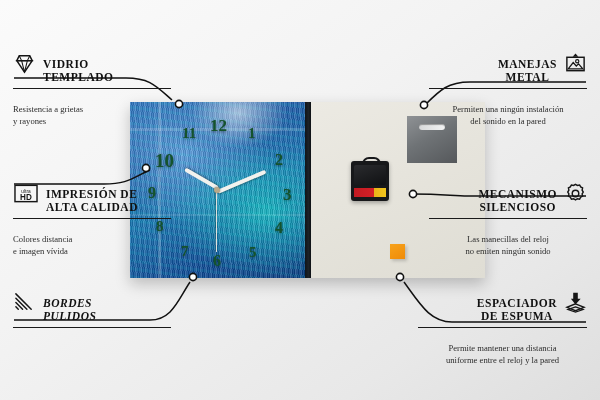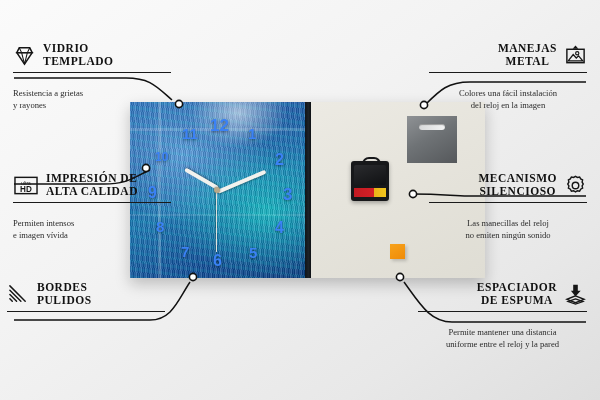--- a/index.html
+++ b/index.html
@@ -46,38 +46,38 @@
   .mech-body{position:absolute;left:3px;top:4px;width:32px;height:20px;
         background:linear-gradient(160deg,#2a2b2e,#101113);border-radius:2px;}
   .mech-label{position:absolute;left:3px;top:27px;width:32px;height:9px;
         background:linear-gradient(to right,#c21a22 0%,#d42026 62%,#e8b21a 62%,#f3c61c 100%);}
   .spacer{position:absolute;left:79px;top:142px;width:15px;height:15px;
         background:linear-gradient(150deg,#f7a21b,#ef8b08);
         box-shadow:2px 2px 3px rgba(0,0,0,.18);}
 
   
   .dial{position:absolute;left:0;top:0;width:175px;height:176px;}
-  .num{position:absolute;color:#3b82f6;font-family:Liberation Sans, sans-serif;
+  .num{position:absolute;color:#14532d;font-family:Liberation Serif, serif;
        font-weight:700;font-size:15px;line-height:1;
        text-shadow:0 1px 3px rgba(0,0,0,.45);}
   .hand{position:absolute;left:87px;top:88px;transform-origin:0 0;
         background:#f2f2ee;border-radius:2px;box-shadow:0 1px 2px rgba(0,0,0,.35);}
   .hand.hour{width:38px;height:4px;transform:rotate(210deg);}
   .hand.minute{width:52px;height:4px;transform:rotate(-23deg);}
   .hand.second{width:62px;height:1.4px;background:#dfe2de;transform:rotate(90deg);}
   .pin{position:absolute;left:84px;top:85px;width:6px;height:6px;border-radius:50%;
        background:#b8a98a;box-shadow:0 0 2px rgba(0,0,0,.5);}
 
   
   .callout{position:absolute;width:158px;}
   .callout.r{text-align:center;}
   .co-head{display:flex;align-items:center;gap:7px;}
   .callout.r .co-head{justify-content:flex-end;}
   .co-title{font-size:11.5px;font-weight:700;color:#111;letter-spacing:.5px;
-            line-height:1.15;text-transform:uppercase;}
+            line-height:1.15;text-transform:uppercase;margin-top:16px;}
   .co-rule{height:1px;background:#1a1a1a;margin:4px 0 3px;}
   .co-sub{font-size:8.6px;color:#2b2b2b;line-height:1.35;margin-top:15px;}
   .ico{flex:0 0 auto;width:23px;height:23px;display:block;}
 
   svg.wires{position:absolute;left:0;top:0;width:600px;height:400px;
             pointer-events:none;}
 </style>
 </head>
 <body>
 
@@ -91,21 +91,21 @@
       <span class="num" style="left:80px;top:15px;font-size:17px;text-align:right;">12</span>
       <span class="num" style="left:118px;top:24px;">1</span>
       <span class="num" style="left:145px;top:50px;font-size:16px;">2</span>
       <span class="num" style="left:153px;top:84px;font-size:17px;">3</span>
       <span class="num" style="left:145px;top:118px;font-size:16px;">4</span>
       <span class="num" style="left:119px;top:143px;">5</span>
       <span class="num" style="left:83px;top:151px;font-size:16px;">6</span>
       <span class="num" style="left:51px;top:142px;">7</span>
       <span class="num" style="left:26px;top:117px;">8</span>
       <span class="num" style="left:18px;top:83px;font-size:16px;">9</span>
-      <span class="num" style="left:25px;top:49px;font-size:12px;">10</span>
+      <span class="num" style="left:25px;top:49px;font-size:19px;">10</span>
       <span class="num" style="left:52px;top:24px;">11</span>
 
       <div class="hand second"></div>
       <div class="hand hour"></div>
       <div class="hand minute"></div>
       <div class="pin"></div>
     </div>
 
     <div class="seam"></div>
 
@@ -157,24 +157,24 @@
   <div class="callout" style="left:13px;top:172px;">
     <div class="co-head">
       <svg class="ico" viewBox="0 0 26 24" style="width:26px">
         <rect x="1.5" y="3.5" width="23" height="17" fill="none" stroke="#161616" stroke-width="1.5"></rect>
         <text x="13" y="11" font-family="Liberation Sans, sans-serif" font-size="5" text-anchor="middle" fill="#161616">ultra</text>
         <text x="13" y="18.6" font-family="Liberation Sans, sans-serif" font-size="8.5" font-weight="bold" text-anchor="middle" fill="#161616">HD</text>
       </svg>
       <div class="co-title"><span>IMPRESIÓN DE</span><br><span>ALTA CALIDAD</span></div>
     </div>
     <div class="co-rule"></div>
-    <div class="co-sub"><span>Permiten intensos</span><br><span>e imagen vívida</span></div>
-  </div>
-
-  <div class="callout" style="left:7px;top:281px;">
+    <div class="co-sub"><span>Colores distancia</span><br><span>e imagen vívida</span></div>
+  </div>
+
+  <div class="callout" style="left:13px;top:281px;font-style:italic;">
     <div class="co-head">
       <svg class="ico" viewBox="0 0 24 24">
         <g stroke="#161616" stroke-width="1.5" fill="none" stroke-linecap="round">
           <path d="M3 3 L19 19"></path>
             <path d="M3 7.5 L14.5 19"></path>
             <path d="M3 12 L10 19"></path>
             <path d="M3 16.5 L5.5 19"></path>
         </g>
       </svg>
       <div class="co-title"><span>BORDES</span><br><span>PULIDOS</span></div>
@@ -186,21 +186,21 @@
     <div class="co-head">
       <div class="co-title"><span>MANEJAS</span><br><span>METAL</span></div>
       <svg class="ico" viewBox="0 0 24 24">
         <path d="M12 1.5 L9 5 h6z" fill="#161616"></path>
         <rect x="3" y="5.5" width="18" height="14" fill="none" stroke="#161616" stroke-width="1.5"></rect>
         <path d="M4.4 17.6 L9.6 11 l3.2 3.6 2.4-2.2 4.4 5.2z" fill="none" stroke="#161616" stroke-width="1.3"></path>
         <circle cx="13.8" cy="9.6" r="1.7" fill="none" stroke="#161616" stroke-width="1.2"></circle>
       </svg>
     </div>
     <div class="co-rule"></div>
-    <div class="co-sub"><span>Colores una fácil instalación</span><br><span>del reloj en la imagen</span></div>
+    <div class="co-sub"><span>Permiten una ningún instalación</span><br><span>del sonido en la pared</span></div>
   </div>
 
   <div class="callout r" style="left:418px;top:281px;width:169px;">
     <div class="co-head">
       <div class="co-title"><span>ESPACIADOR</span><br><span>DE ESPUMA</span></div>
       <svg class="ico" viewBox="0 0 24 24">
         <path d="M9.6 1.8h4.8v6.4h3L12 14 7.2 8.2h2.4z" fill="#161616"></path>
         <path d="M12 13.4 L21 17 l-9 3.6 L3 17z" fill="none" stroke="#161616" stroke-width="1.4"></path>
         <path d="M12 16.6 L20 19.4 l-8 2.6 L4 19.4z" fill="none" stroke="#161616" stroke-width="1.2"></path>
       </svg>

